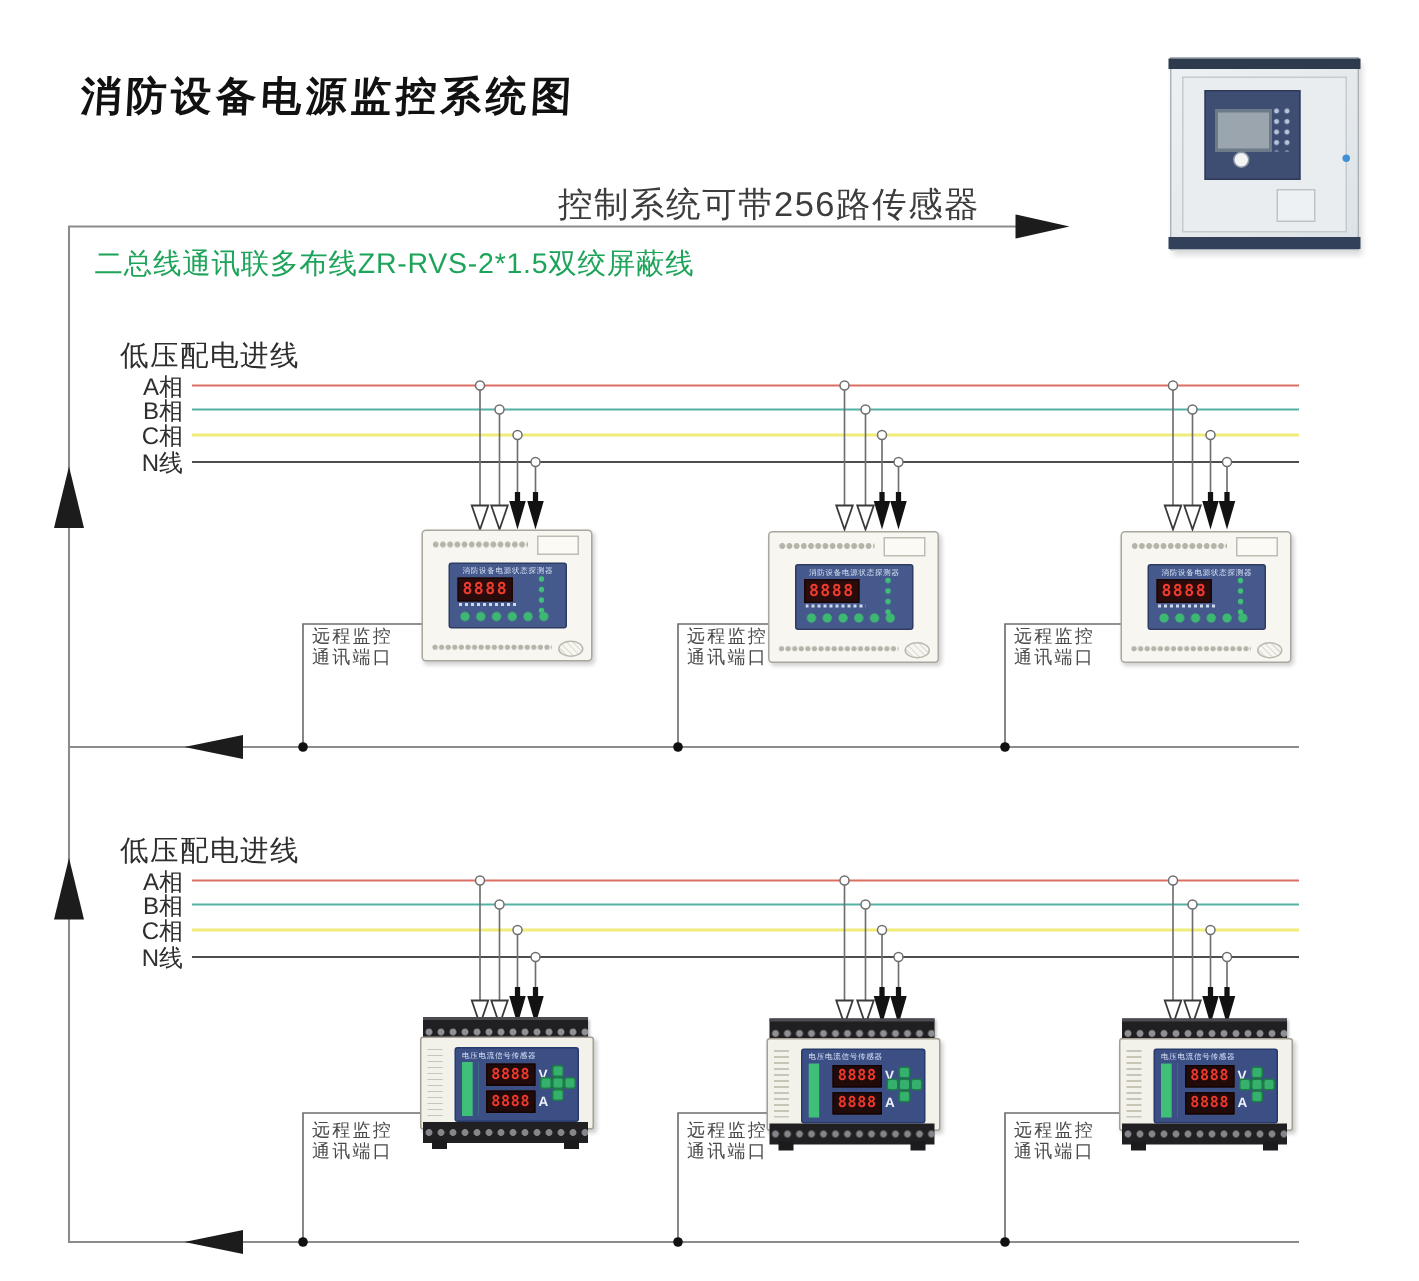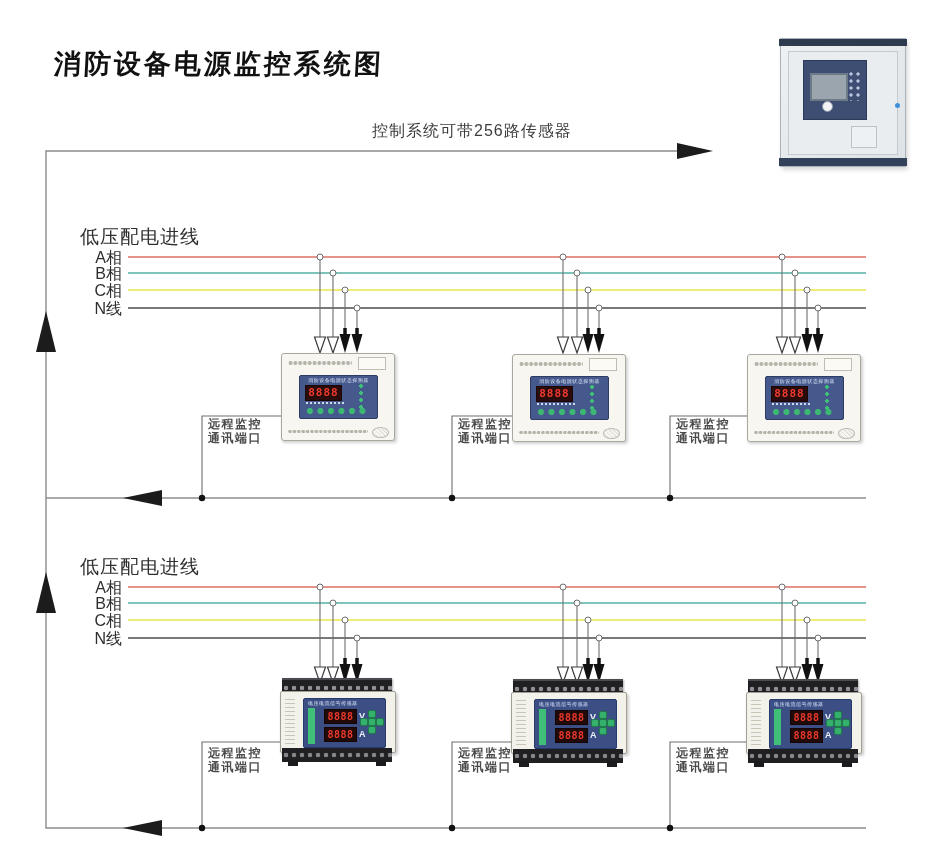--- a/index.html
+++ b/index.html
@@ -2,26 +2,26 @@
 <html><head>
 <meta charset="utf-8">
 <style>
   html,body{margin:0;padding:0;background:#fff;}
   .stage{position:relative;width:946px;height:854px;background:#fff;overflow:hidden;
          font-family:"Liberation Sans",sans-serif;color:#222;}
   .abs{position:absolute;}
   
   .title{left:54px;top:46px;font-size:27px;font-weight:900;letter-spacing:3px;
          font-family:"DejaVu Serif","Liberation Serif",serif;color:#111;transform:skewX(-3deg);}
-  .sensor-note{left:372px;top:121px;font-size:16px;color:#3d3d3d;letter-spacing:1px;}
+  .sensor-note{left:372px;top:121px;font-size:23px;color:#3d3d3d;letter-spacing:1px;}
   .bus-label{left:63px;top:163px;font-size:19px;letter-spacing:.5px;font-weight:500;}
   .host-label{left:676px;top:172px;font-size:24px;color:#161616;letter-spacing:2px;}
   .incoming{font-size:19px;color:#2e2e2e;letter-spacing:1px;}
   .phase-label{width:56px;text-align:right;font-size:16px;color:#2e2e2e;}
-  .port-label{font-size:12px;color:#4a4a4a;line-height:14px;letter-spacing:1.5px;white-space:nowrap;font-weight:bold;}
+  .port-label{font-size:12px;color:#4a4a4a;line-height:14px;letter-spacing:1.5px;white-space:nowrap;}
   
   .host{left:780px;top:38px;width:124px;height:127px;background:linear-gradient(135deg,#eef1f3,#dde2e6);
         border:1px solid #aab2b9;box-shadow:2px 3px 4px rgba(0,0,0,.15);}
   .host-top{left:-2px;top:0;width:128px;height:7px;background:#2e3a4e;}
   .host-bottom{left:-2px;top:119px;width:128px;height:8px;background:#33405a;}
   .host-door{left:7px;top:12px;width:108px;height:102px;border:1px solid #c3cad0;background:#e9edf0;}
   .host-panel{left:14px;top:8px;width:62px;height:58px;background:#3e4e72;border:1px solid #2c3a58;}
   .host-lcd{left:6px;top:12px;width:34px;height:24px;background:#9aa5ae;border:2px solid #6d7a88;}
   .host-lights{left:44px;top:10px;width:14px;height:30px;
       background-image:radial-gradient(circle at 3px 3px,#b9c4de 1.3px,transparent 2px);
@@ -175,20 +175,21 @@
         <circle cx="452" cy="498" r="3.2"></circle>
         <circle cx="670" cy="498" r="3.2"></circle>
       <circle cx="202" cy="828" r="3.2"></circle>
         <circle cx="452" cy="828" r="3.2"></circle>
         <circle cx="670" cy="828" r="3.2"></circle>
     </g>
   </svg>
 
   <div class="abs title">消防设备电源监控系统图</div>
   <div class="abs sensor-note">控制系统可带256路传感器</div>
+  <div class="abs bus-label" style="color:#1ea45a">二总线通讯联多布线ZR-RVS-2*1.5双绞屏蔽线</div>
 
   <div class="abs incoming" style="left:80px;top:224px">低压配电进线</div>
   <div class="abs phase-label" style="left:66px;top:248px">A相</div>
   <div class="abs phase-label" style="left:66px;top:264px">B相</div>
   <div class="abs phase-label" style="left:66px;top:281px">C相</div>
   <div class="abs phase-label" style="left:66px;top:299px">N线</div>
 
   <div class="abs incoming" style="left:80px;top:554px">低压配电进线</div>
   <div class="abs phase-label" style="left:66px;top:578px">A相</div>
   <div class="abs phase-label" style="left:66px;top:594px">B相</div>

